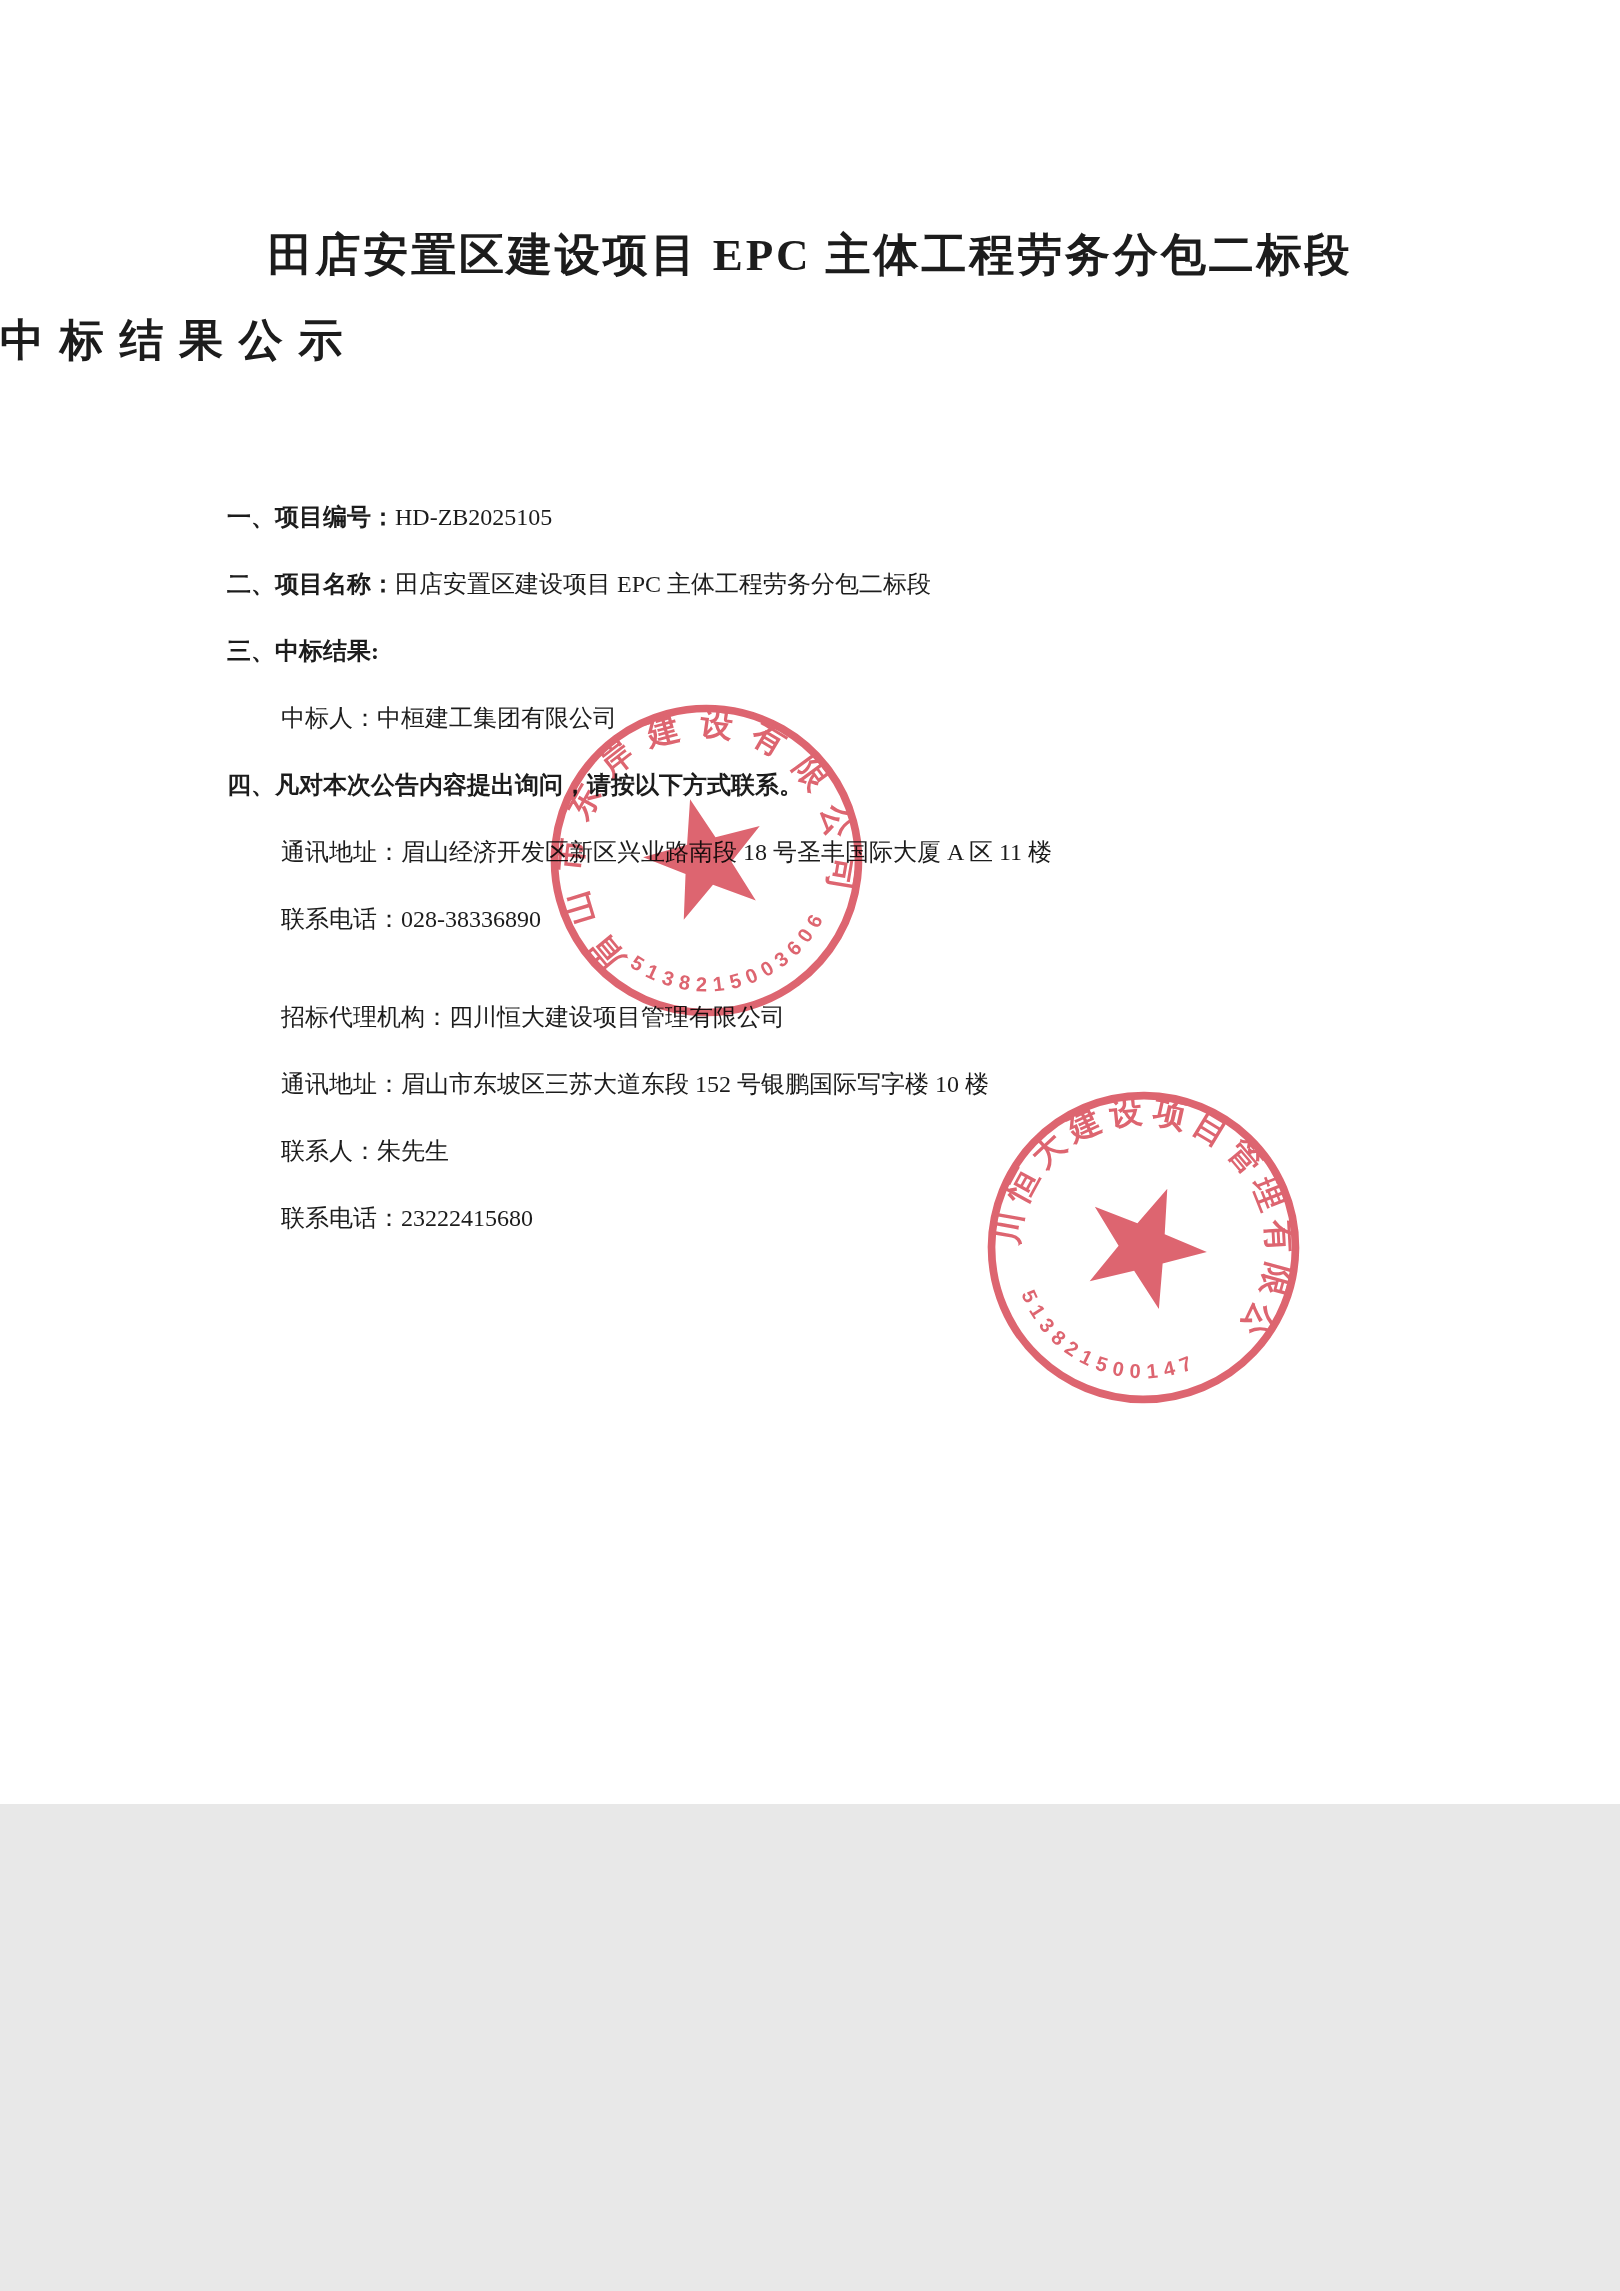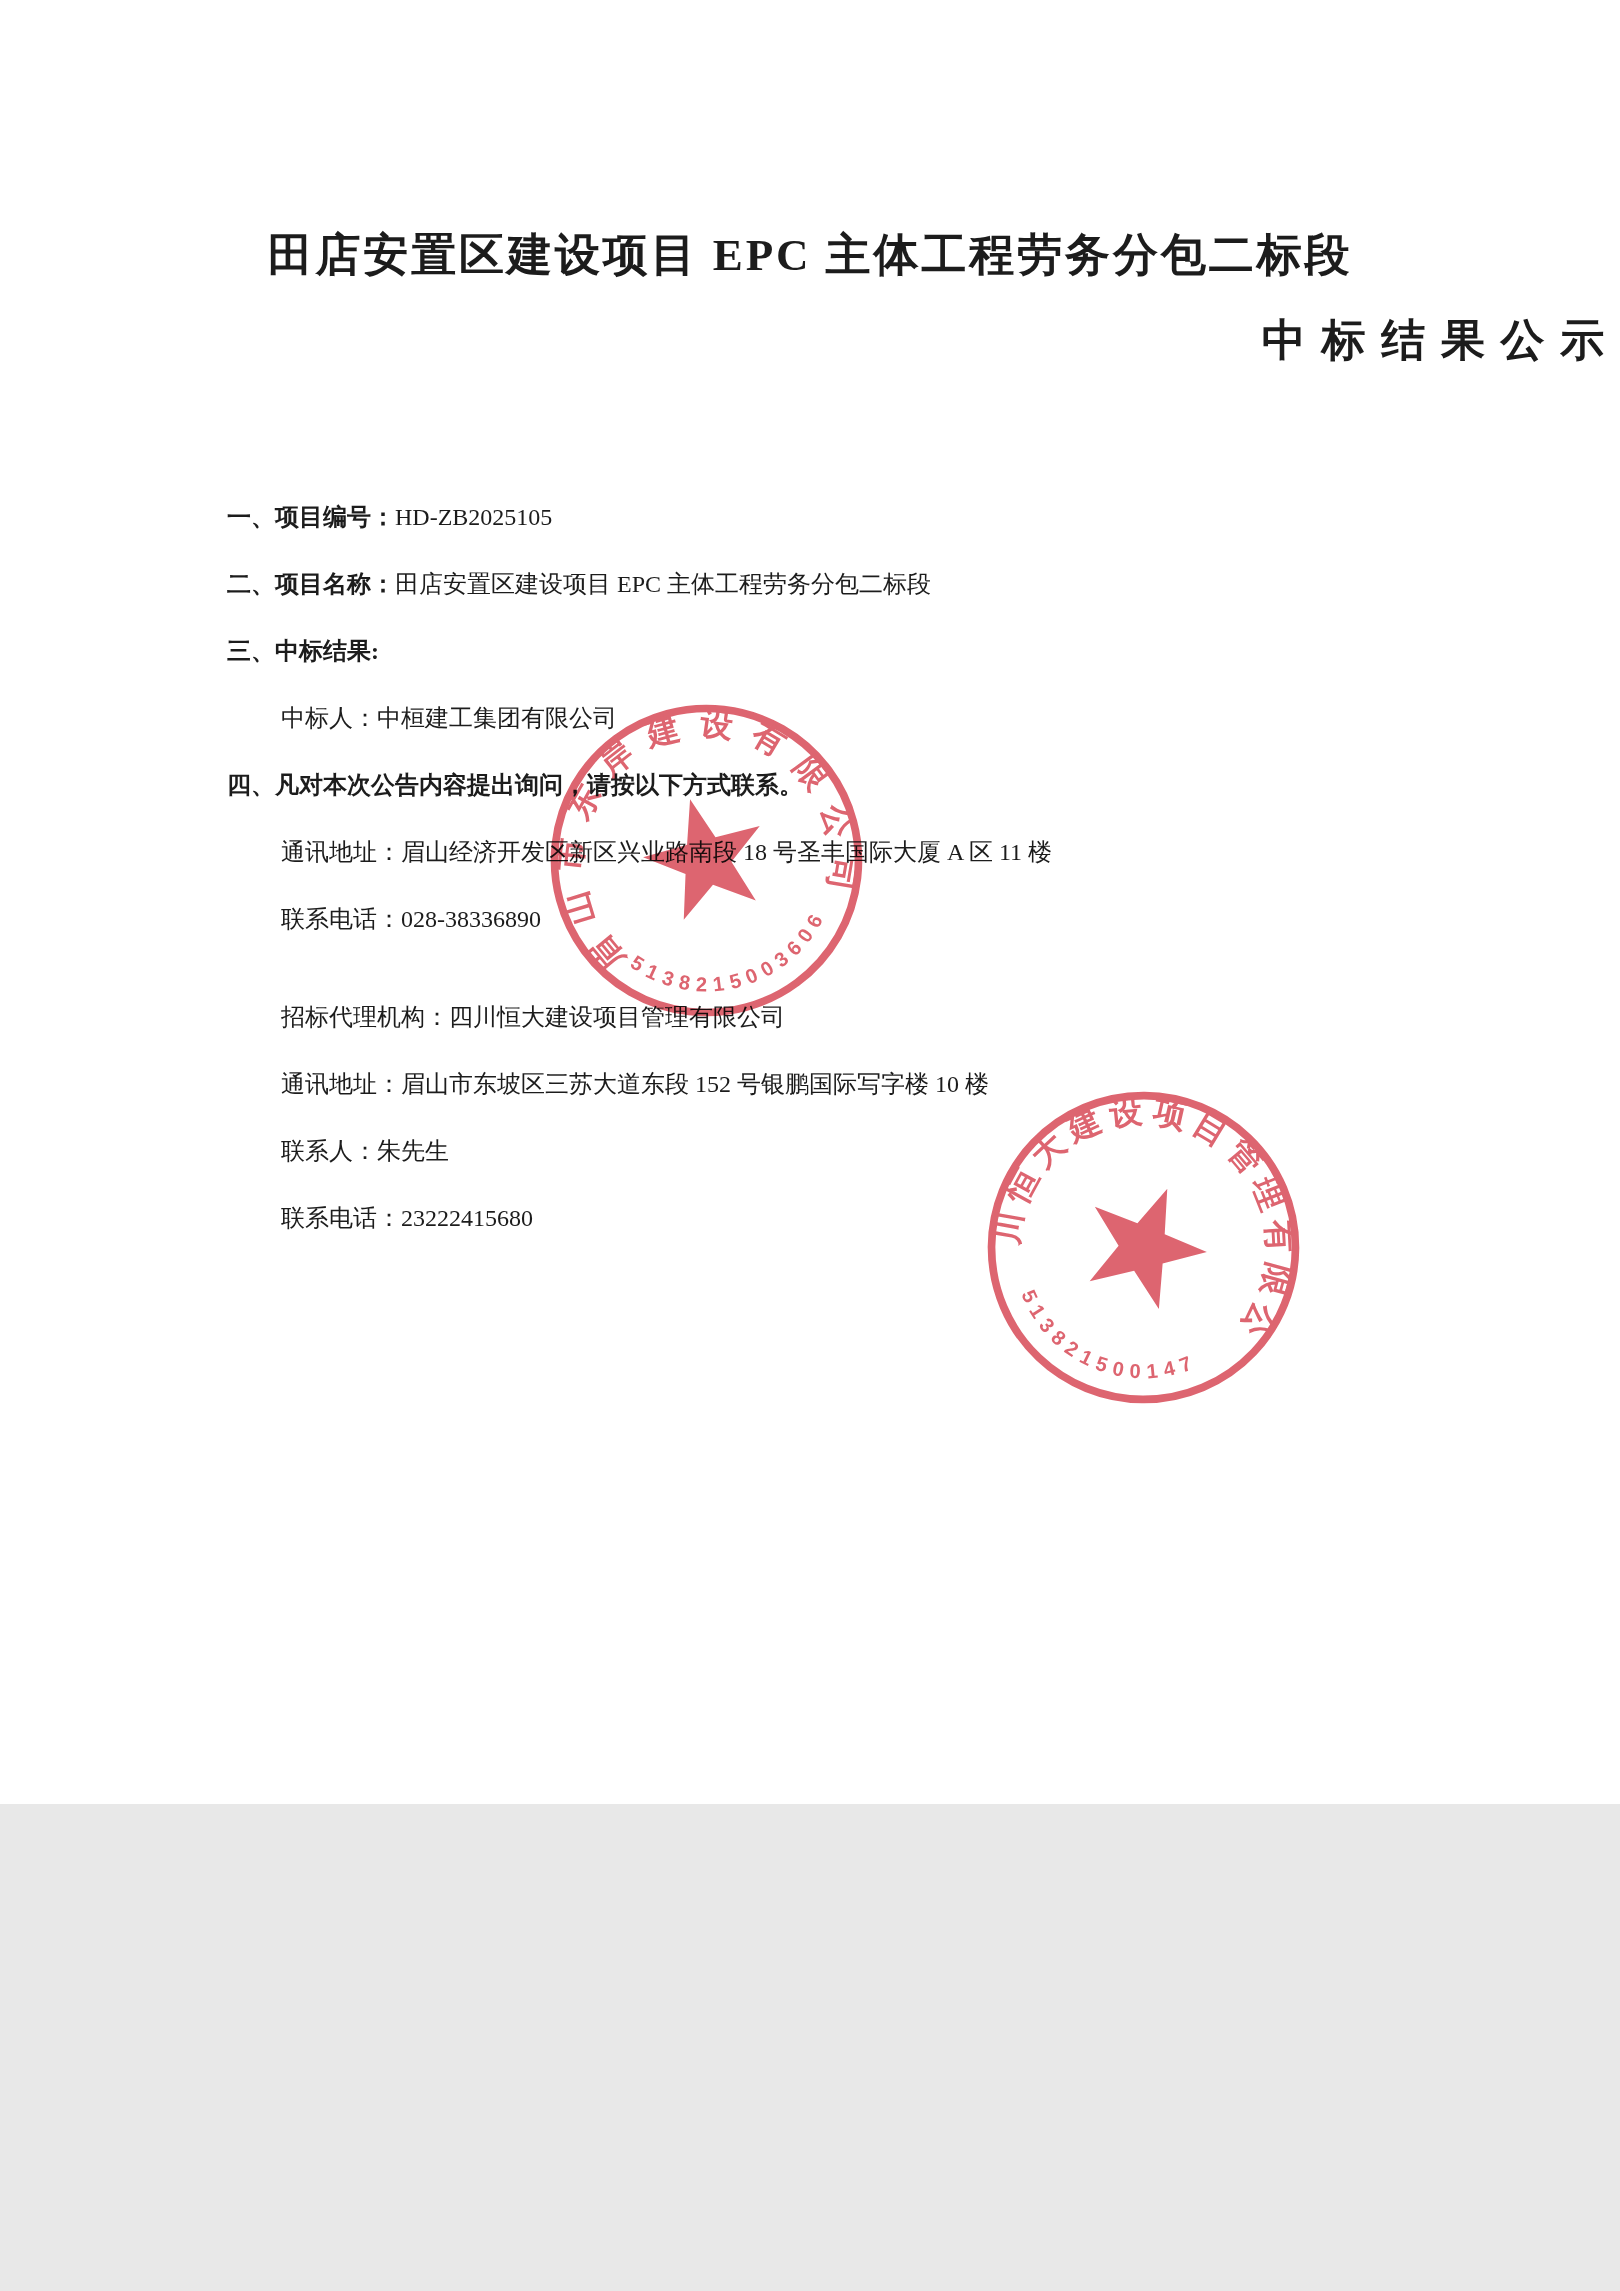--- a/index.html
+++ b/index.html
@@ -17,21 +17,21 @@
     margin: 0;
     padding-top: 225px;
     text-align: center;
     font-size: 45px;
     font-weight: 700;
     letter-spacing: 2.9px;
   }
   .title2 {
     margin: 0;
     margin-top: 25.5px;
-    text-align: right;
+    text-align: left;
     font-size: 44px;
     font-weight: 700;
     letter-spacing: 15.7px;
   }
   .body { margin-top: 114px; font-size: 24px; }
   .line { height: 67px; display: flex; align-items: center; white-space: pre; }
   .l1 { padding-left: 227px; }
   .l2 { padding-left: 281px; }
   .gap { margin-top: 31px; }
   .lbl { font-weight: 700; }

